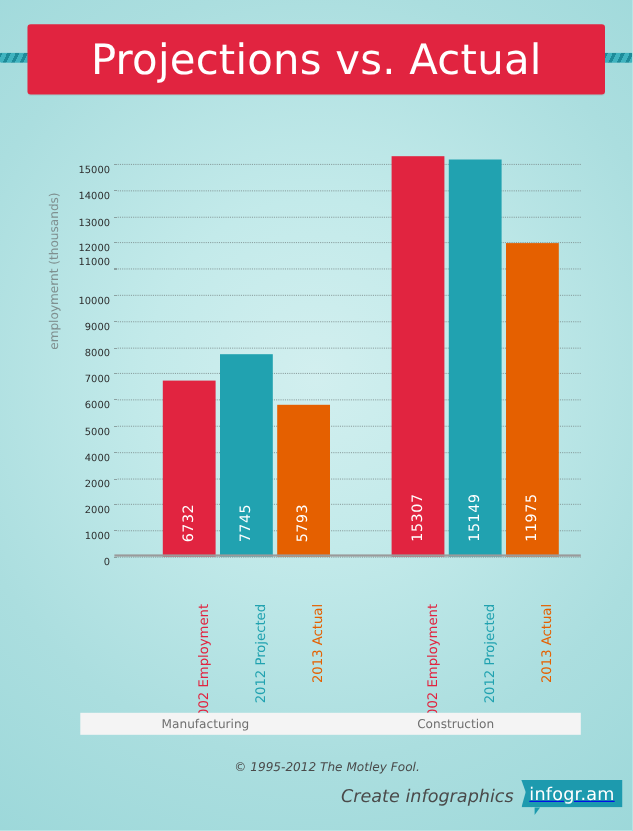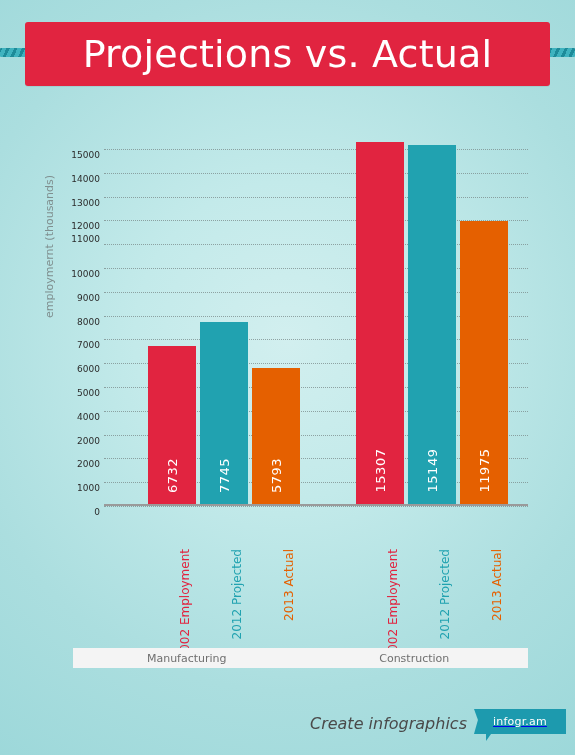--- a/index.html
+++ b/index.html
@@ -222,21 +222,21 @@
     height: 25px;
     background: #1d9aae;
     clip-path: polygon(7px 0, 100% 0, 100% 100%, 14px 100%, 11px 100%, 9px 100%, 5px 100%, 0 100%);
     -webkit-clip-path: polygon(7px 0, 100% 0, 100% 100%, 14px 100%, 11px 100%, 9px 100%, 5px 100%, 0 100%);
     display: flex;
     align-items: center;
     justify-content: center;
   }
   #badge-text {
     color: #ffffff;
-    font-size: 11px;
+    font-size: 16px;
     font-family: "DejaVu Sans", sans-serif;
     letter-spacing: 0.2px;
   }
   #badge-tail {
     position: absolute;
     right: 92px;
     top: 709px;
     width: 0;
     height: 0;
     border-top: 25px solid #1d9aae;
@@ -340,20 +340,21 @@
           <div class="cat-label" style="left: 386px; color: rgb(229, 96, 0);">2013 Actual</div>
         </div>
     </div>
   </div>
 
   <div id="group-strip">
       <div class="group-cell">Manufacturing</div>
       <div class="group-cell">Construction</div>
     </div>
 
+  <div id="copyright">© 1995-2012 The Motley Fool.</div>
   <div id="create-label">Create infographics</div>
   <div id="badge-tail"></div>
   <div id="badge-nub"></div>
   <a id="infogram-badge" href="#">
     <span id="badge-text">infogr.am</span>
   </a>
 
 </div>
 
 </body></html>

